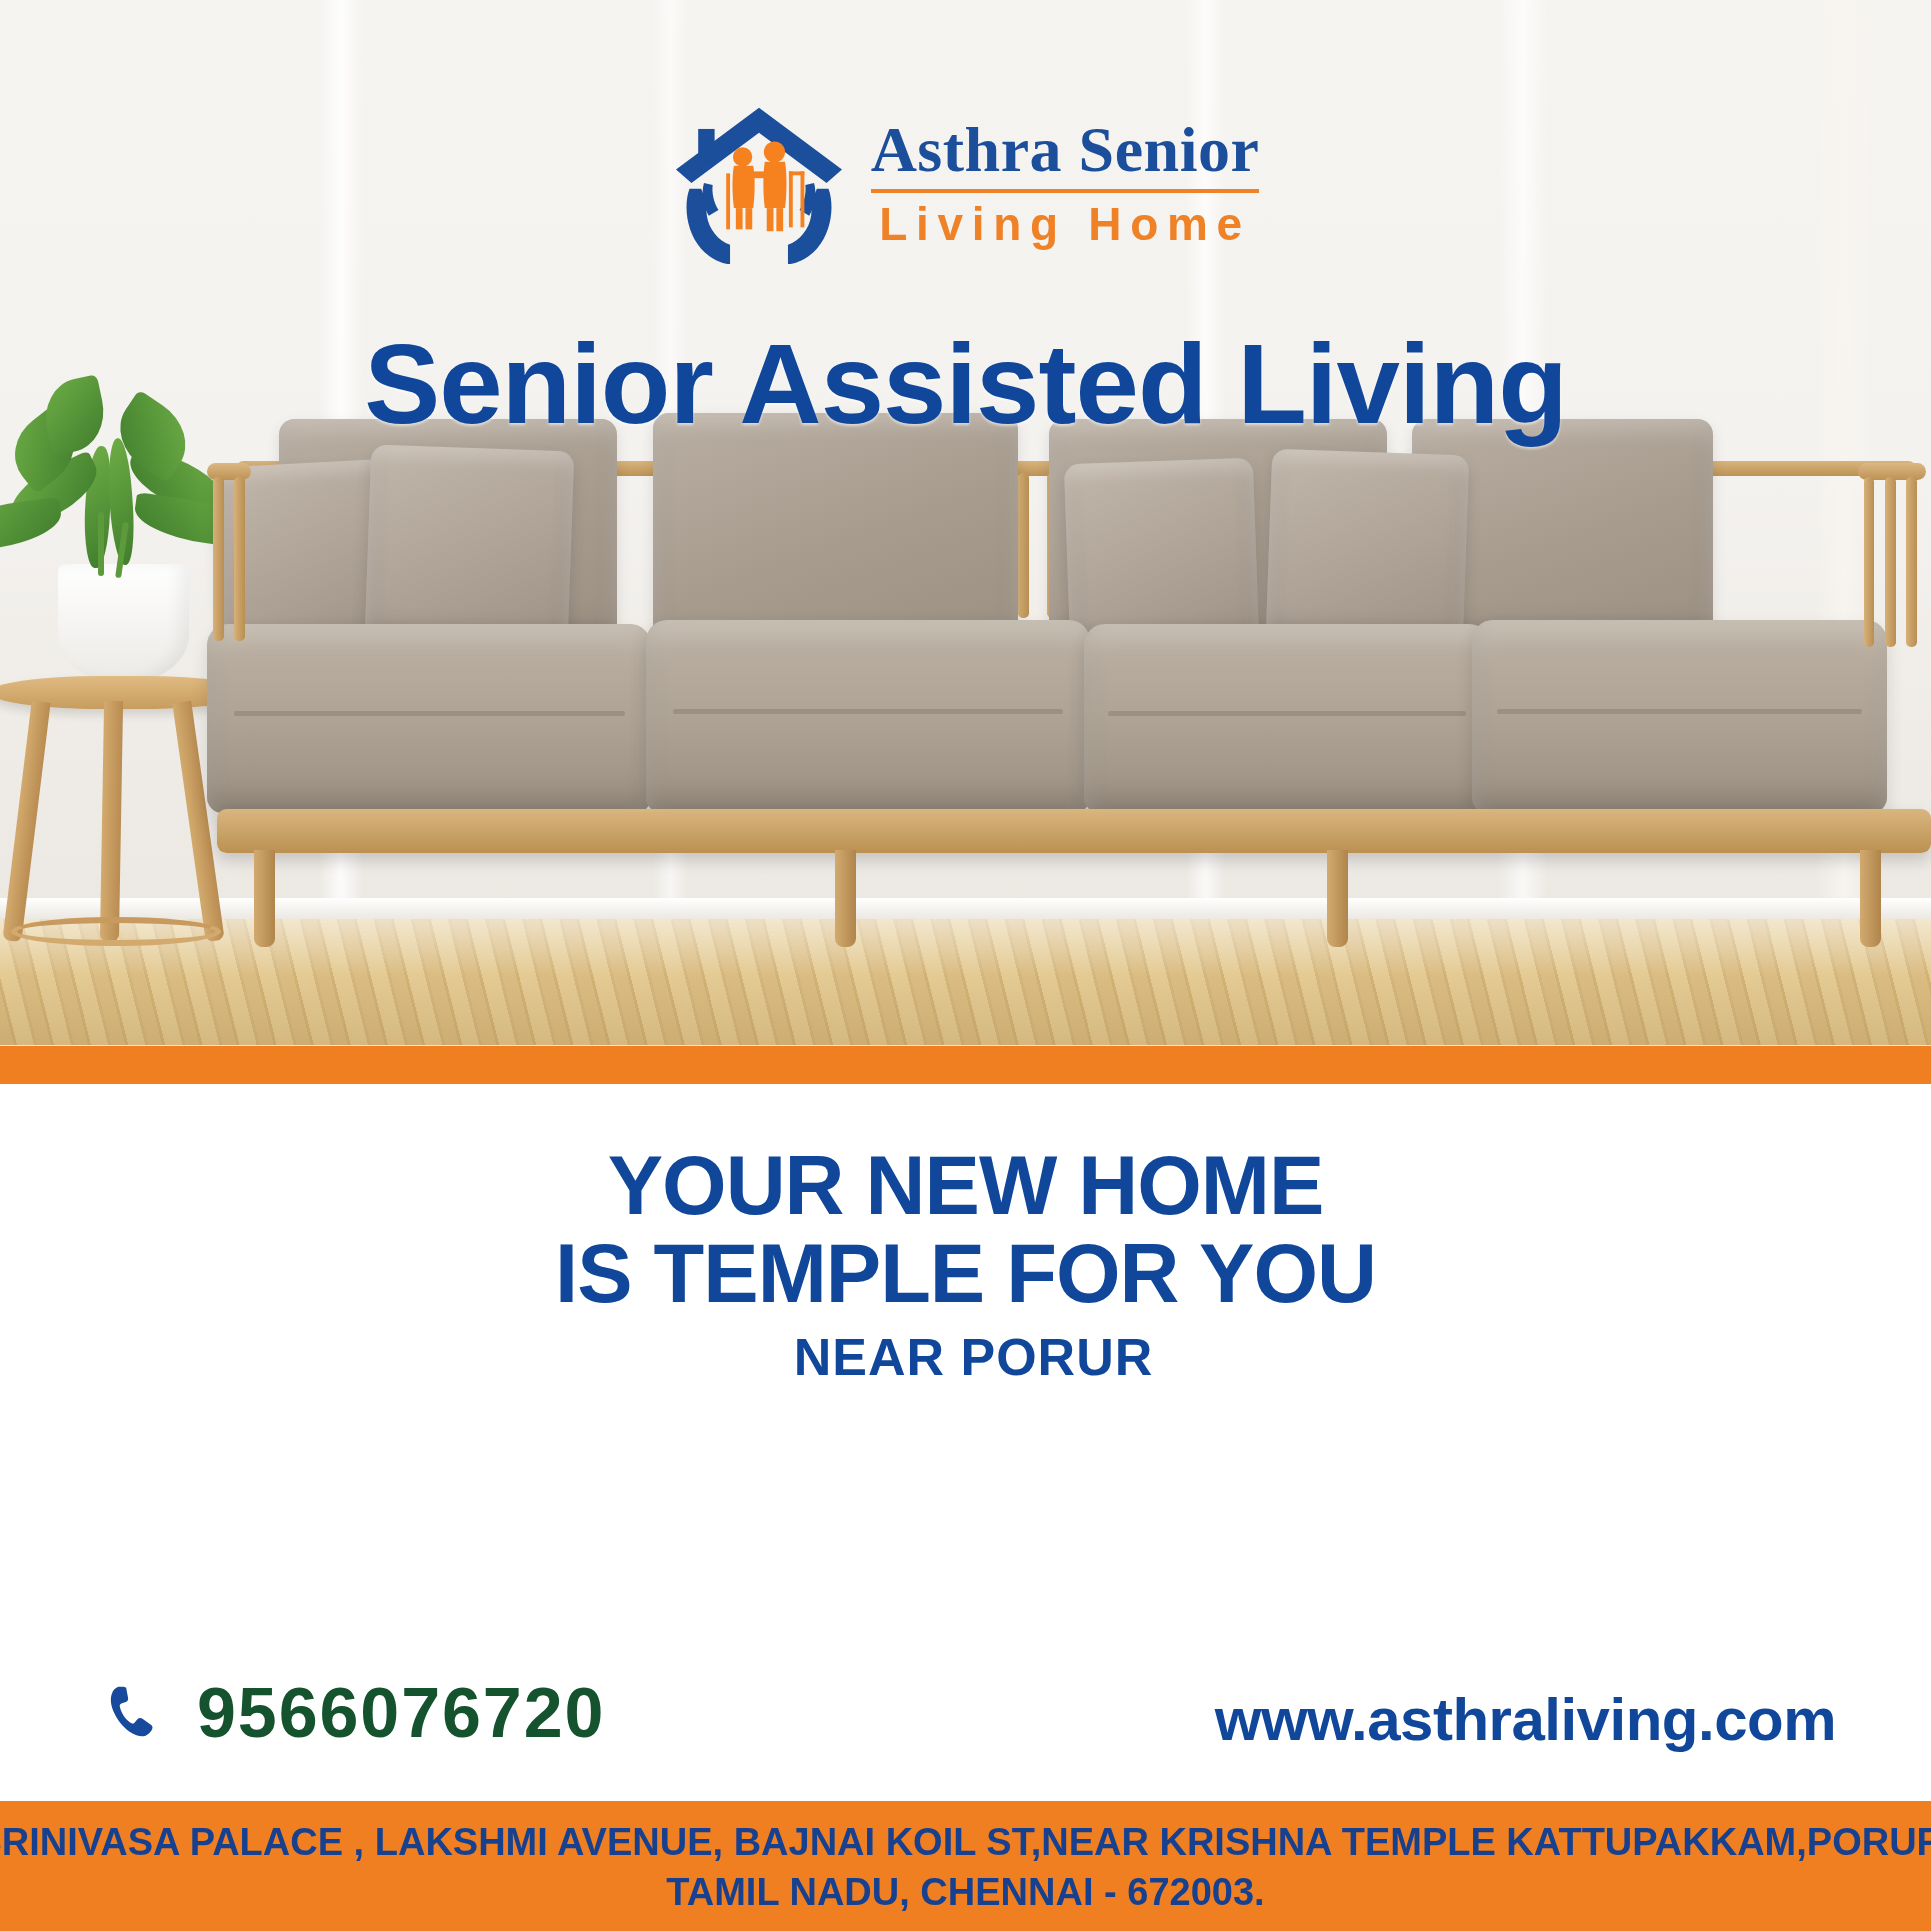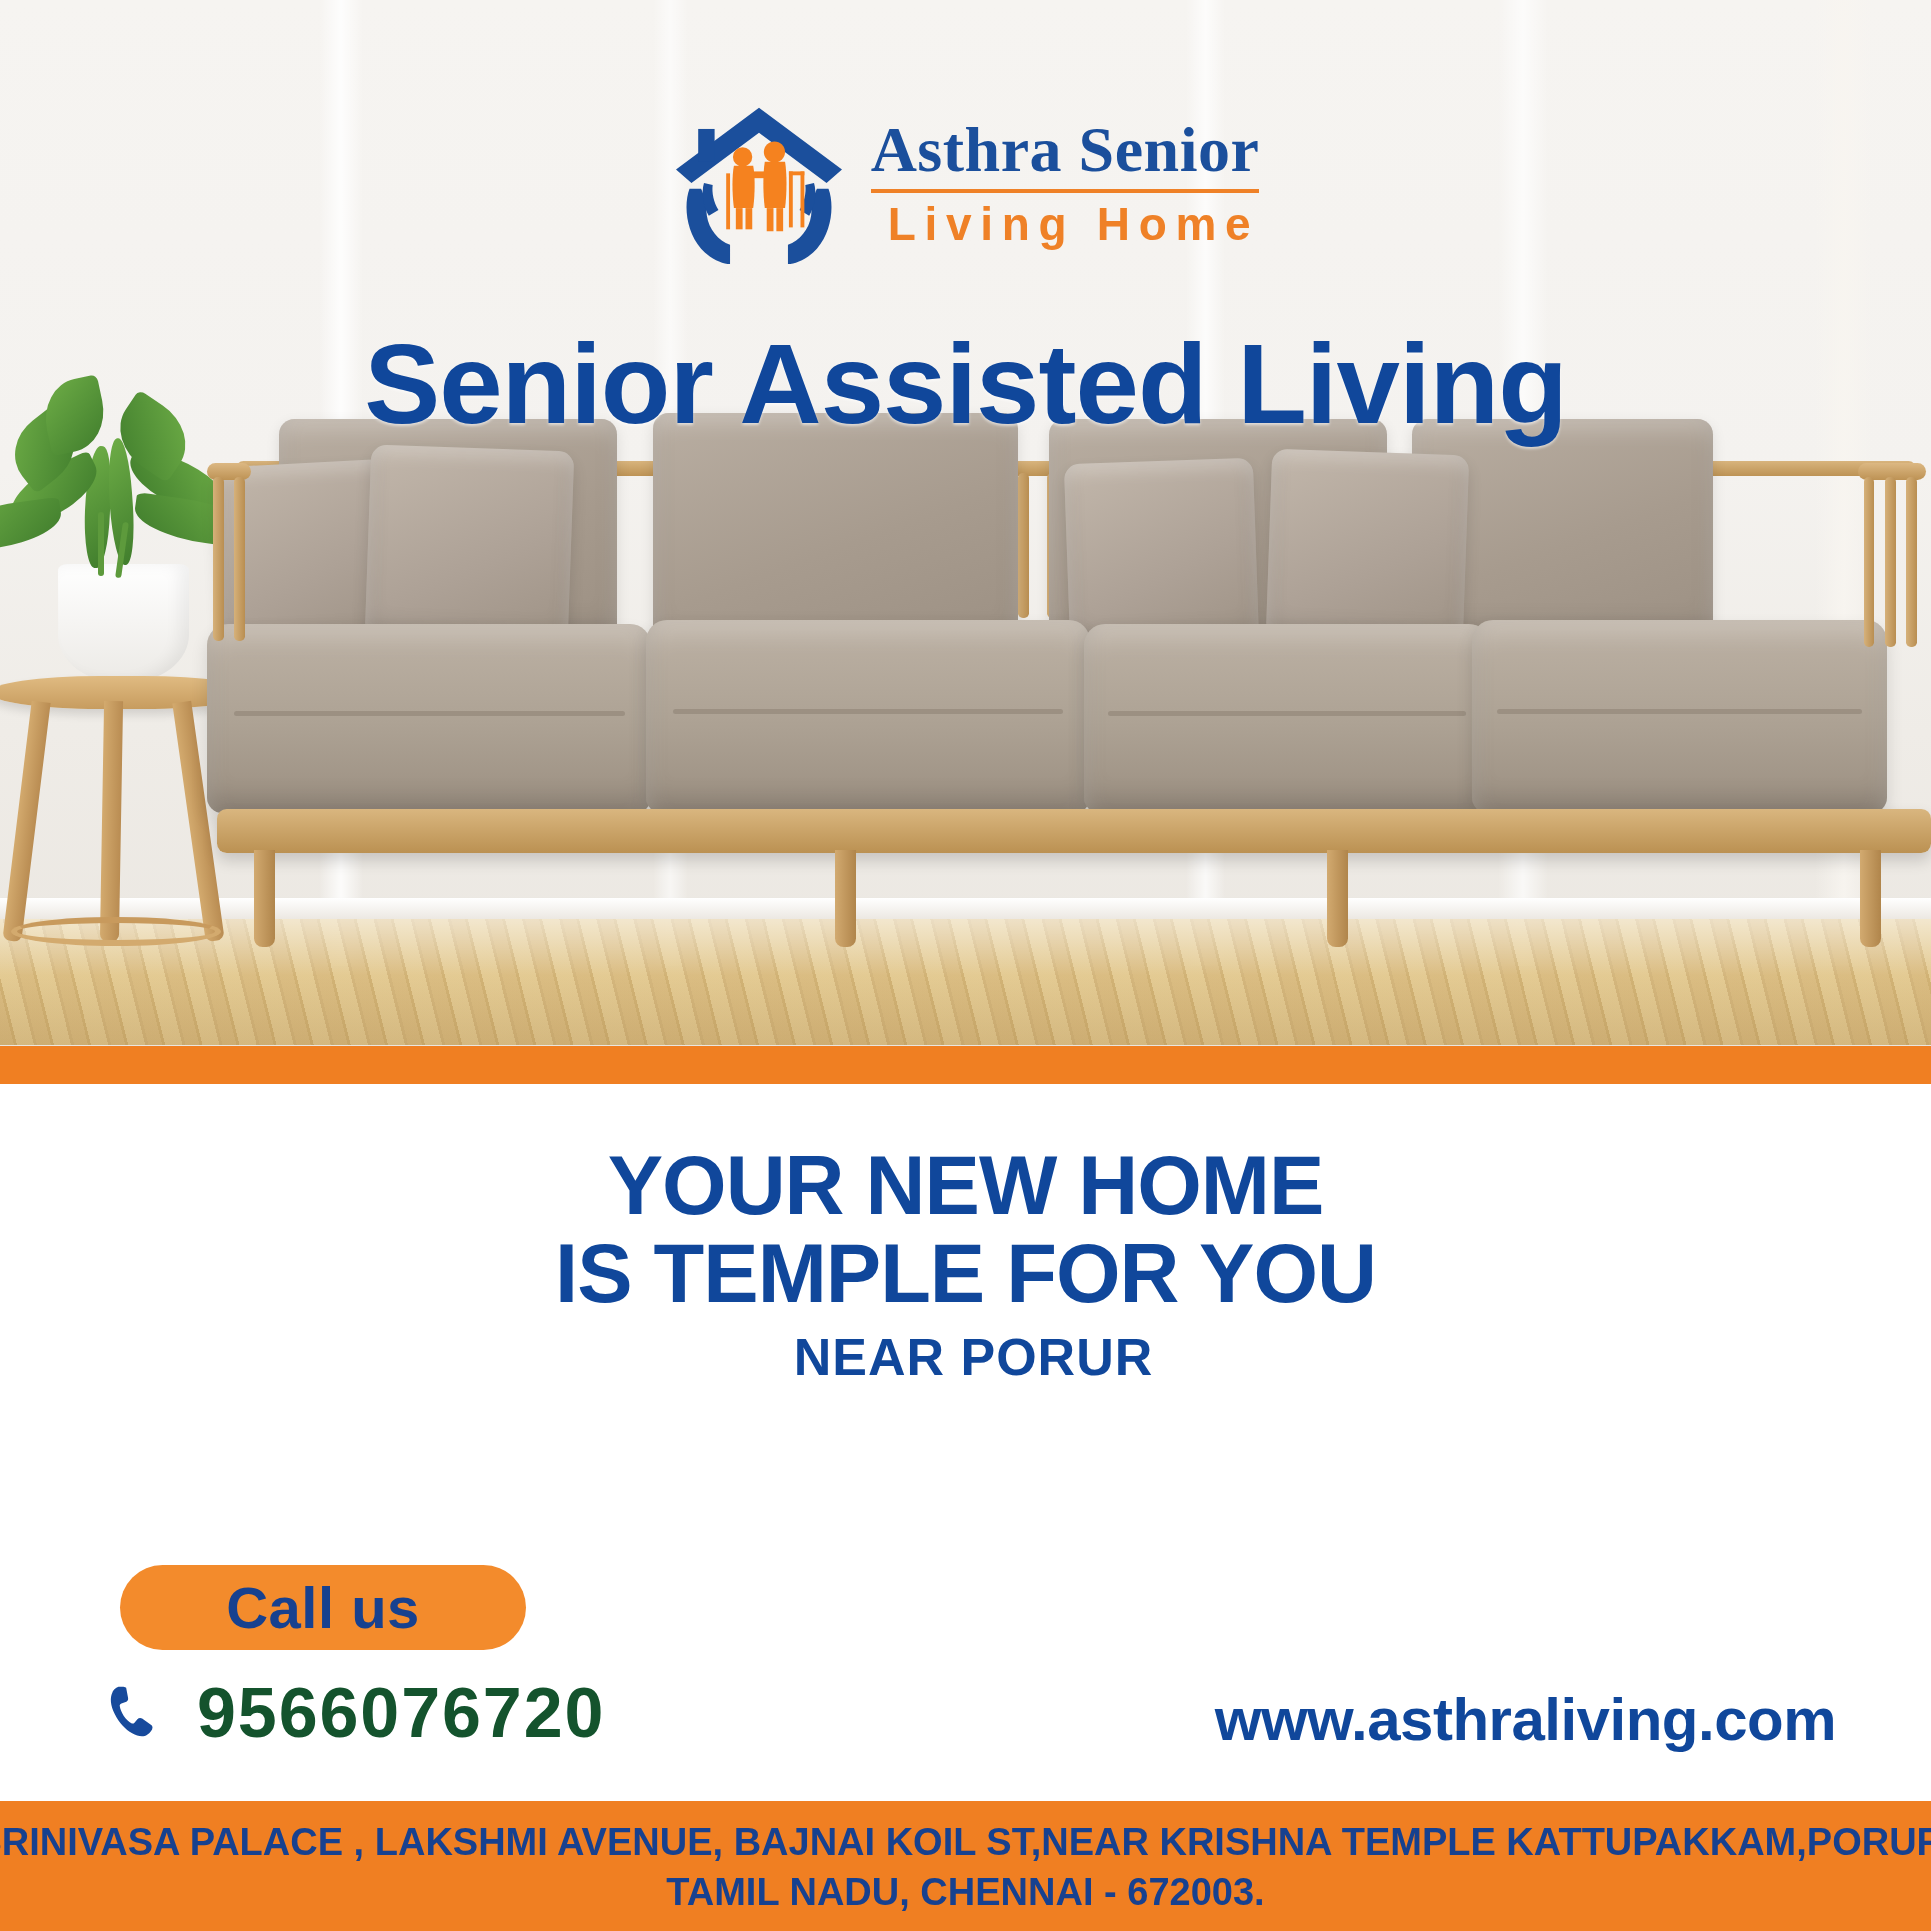--- a/index.html
+++ b/index.html
@@ -131,21 +131,21 @@
     position:absolute; left:0; top:0; width:68px; height:17.4px;
     background:linear-gradient(180deg,#dcb883,#bd9254); border-radius:9.7px;
   }
 
   
   .logo-wrap {
     position:absolute; left:0; top:93px; width:1931px; height:179px;
     display:flex; align-items:center; justify-content:center; gap:25px;
   }
   .logo-mark { position:relative; width:174px; height:166px; }
-  .logo-text { display:flex; flex-direction:column; align-items:flex-end; }
+  .logo-text { display:flex; flex-direction:column; align-items:center; }
   .logo-name {
     font-family:"Liberation Serif", serif;
     font-weight:700; font-size:64px; color:#1b4f9c;
     letter-spacing:0.5px; line-height:1;
   }
   .logo-rule { width:100%; height:4.8px; background:#ef8127; margin:6.8px 0 7.7px; }
   .logo-sub {
     font-family:"Liberation Sans", sans-serif;
     font-weight:600; font-size:46px; color:#ef8127;
     letter-spacing:8.7px; line-height:1;
@@ -339,23 +339,20 @@
 
   <div class="lower">
 
     <div class="tagline">
       <span class="l1">YOUR NEW HOME</span>
       <span class="l2">IS TEMPLE FOR YOU</span>
     </div>
 
     <div class="subline">NEAR PORUR</div>
 
-    <div class="callus">
-      <span>Call us</span>
-    </div>
 
     <div class="phone-row">
       <svg class="phone-icon" viewBox="0 0 64 64" aria-hidden="true">
         <path fill="#174a9c" d="M14 5c-3 0-6 2.5-7.5 6C4 16 4.5 24 9 33c4.5 9 11 16 18 20 6 3.5 12 4 15.5 1.5 3-2 5.5-5 5.5-7.5 0-1.2-.6-2.2-1.7-3l-9-6.3c-1.6-1.1-3.6-.8-4.9.7l-3 3.6c-.8 1-2.1 1.2-3.2.6-2.6-1.6-5.6-4.2-8-7.8-2.3-3.5-3.6-7-4-9.9-.2-1.2.5-2.3 1.7-2.7l4.4-1.5c1.8-.6 2.9-2.4 2.5-4.3l-2-10.4C20.4 5.9 19.3 5 18 5z"></path>
       </svg>
       <span class="phone-num">9566076720</span>
     </div>
 
     <div class="website">www.asthraliving.com</div>
   </div>

